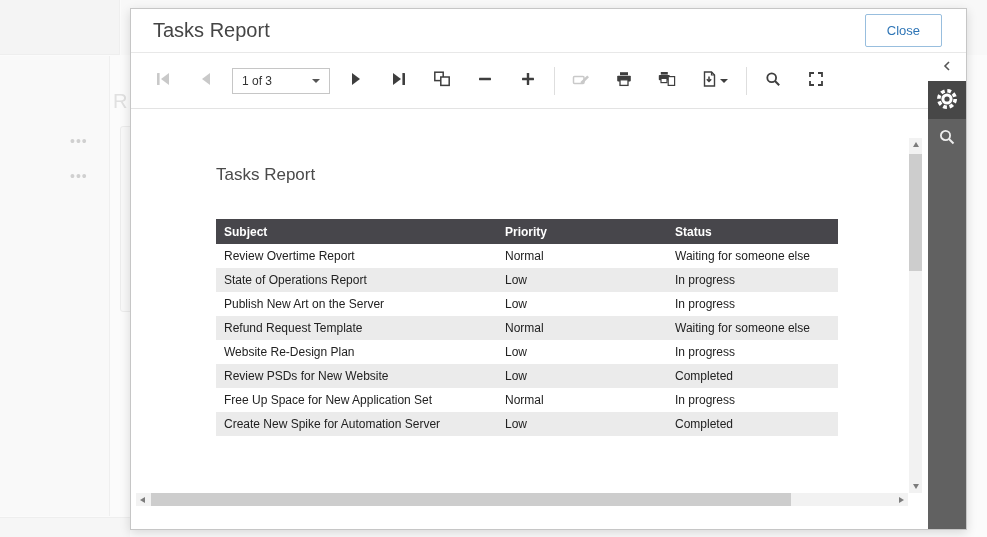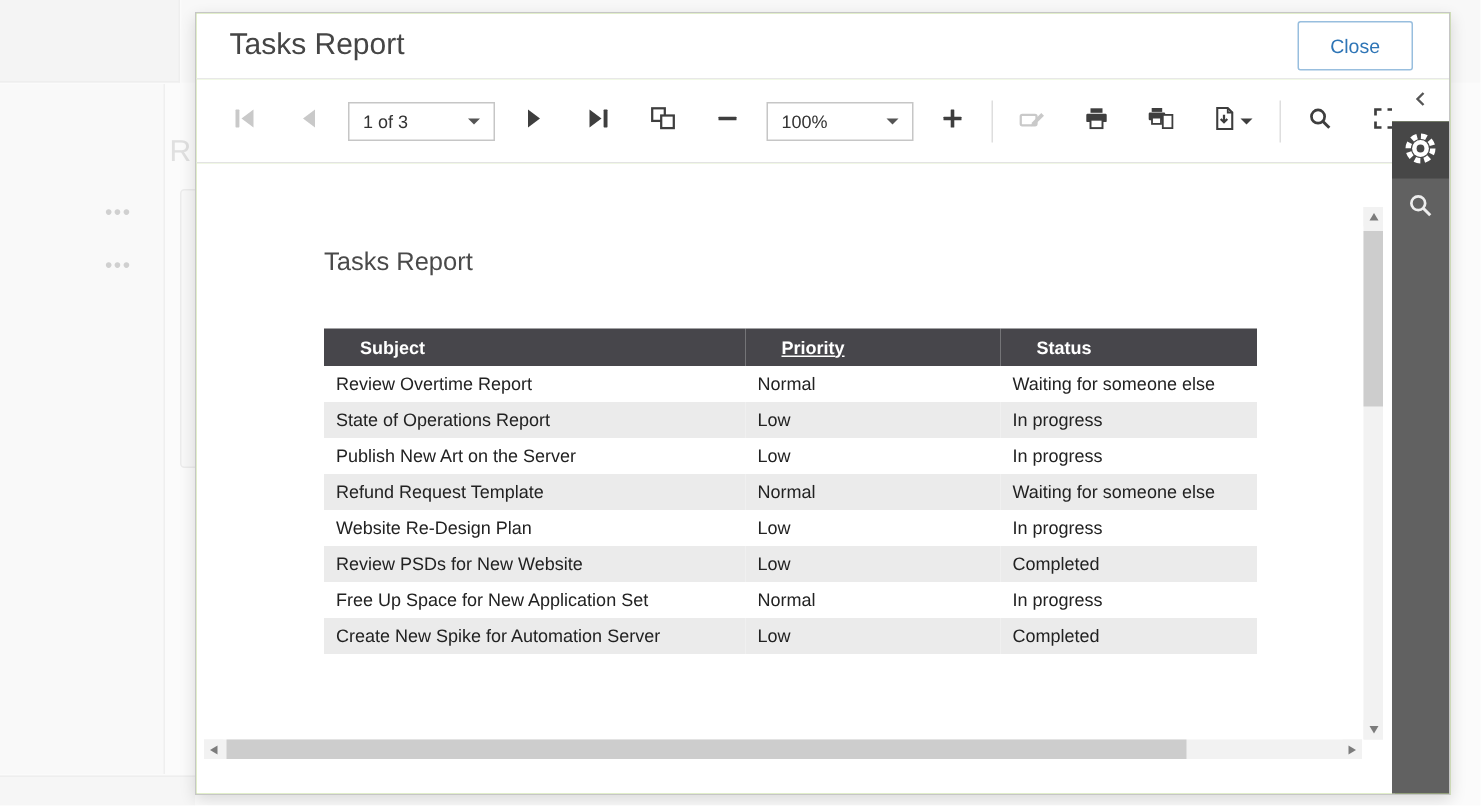--- a/index.html
+++ b/index.html
@@ -48,24 +48,24 @@
   .caret-sm { width:0; height:0; border-left:4px solid transparent; border-right:4px solid transparent;
               border-top:4.5px solid #3e3e3e; margin-left:4px; }
   .export-btn { width:44px; }
 
   
   .preview { position:absolute; left:0; top:100px; width:799px; bottom:0; background:#fff; overflow:hidden; }
   .doc { position:absolute; left:85px; top:55px; }
   .doc-title { font-size:17px; font-weight:400; color:#4a4a4a; line-height:22px; margin-bottom:33px; }
   table.report { border-collapse:collapse; width:622px; table-layout:fixed; }
   table.report th { background:#47464b; color:#ffffff; font-size:12px; font-weight:bold;
-                    text-align:left; height:25px; padding:0 0 0 24px; }
+                    text-align:left; height:25px; padding:0 0 0 8px; }
   table.report td { font-size:12px; color:#222222; height:24px; padding:0 0 0 8px;margin-top:12px; }
   table.report tbody tr:nth-child(even) td { background:#ebebeb; }
-  .col-subject { width:281px; } .col-priority { width:170px;text-decoration:underline; } .col-status { width:171px;margin-top:24px; }
+  .col-subject { width:281px; } .col-priority { width:170px; } .col-status { width:171px;margin-top:24px; }
 
   
   .vscroll { position:absolute; top:29px; right:8px; width:13px; height:355px; background:#f2f2f2; }
   .vthumb { position:absolute; left:0; top:16px; width:13px; height:117px; background:#cdcdcd; }
   .sbtn { position:absolute; width:13px; height:13px; display:flex; align-items:center;
           justify-content:center; background:#f2f2f2; border:none; cursor:pointer; padding:0; }
   .vs-up { top:0; left:0; } .vs-down { bottom:0; left:0; }
   .hscroll { position:absolute; left:5px; bottom:23px; width:772px; height:13px; background:#f2f2f2; }
   .hthumb { position:absolute; top:0; left:15px; width:640px; height:13px; background:#cdcdcd; }
   .hs-left { left:0; top:0; } .hs-right { right:0; top:0; }
@@ -143,24 +143,20 @@
         <span><svg width="18" height="16" viewBox="0 0 18 16">
               <rect x="1.8" y="1.2" width="8.4" height="8.4" fill="none" stroke="#3e3e3e" stroke-width="1.5"></rect>
               <rect x="7.8" y="6" width="8.4" height="8.4" fill="#fff" stroke="#3e3e3e" stroke-width="1.5"></rect>
             </svg></span>
       </button>
       <button class="tbtn">
         <span><svg width="16" height="16" viewBox="0 0 16 16">
               <rect x="2" y="6.8" width="12" height="2.4" rx="0.4" fill="#3e3e3e"></rect>
             </svg></span>
       </button>
-      <div class="dd">
-        <span>100%</span>
-        <span class="dd-caret"></span>
-      </div>
       <button class="tbtn">
         <span><svg width="16" height="16" viewBox="0 0 16 16">
               <rect x="6.8" y="2" width="2.4" height="12" rx="0.4" fill="#3e3e3e"></rect>
               <rect x="2" y="6.8" width="12" height="2.4" rx="0.4" fill="#3e3e3e"></rect>
             </svg></span>
       </button>
       <div class="tsep"></div>
       <button class="tbtn">
         <span><svg width="18" height="16" viewBox="0 0 18 16">
               <rect x="1.5" y="5.5" width="10.5" height="7" rx="1" fill="none" stroke="#c9c9c9" stroke-width="1.5"></rect>

